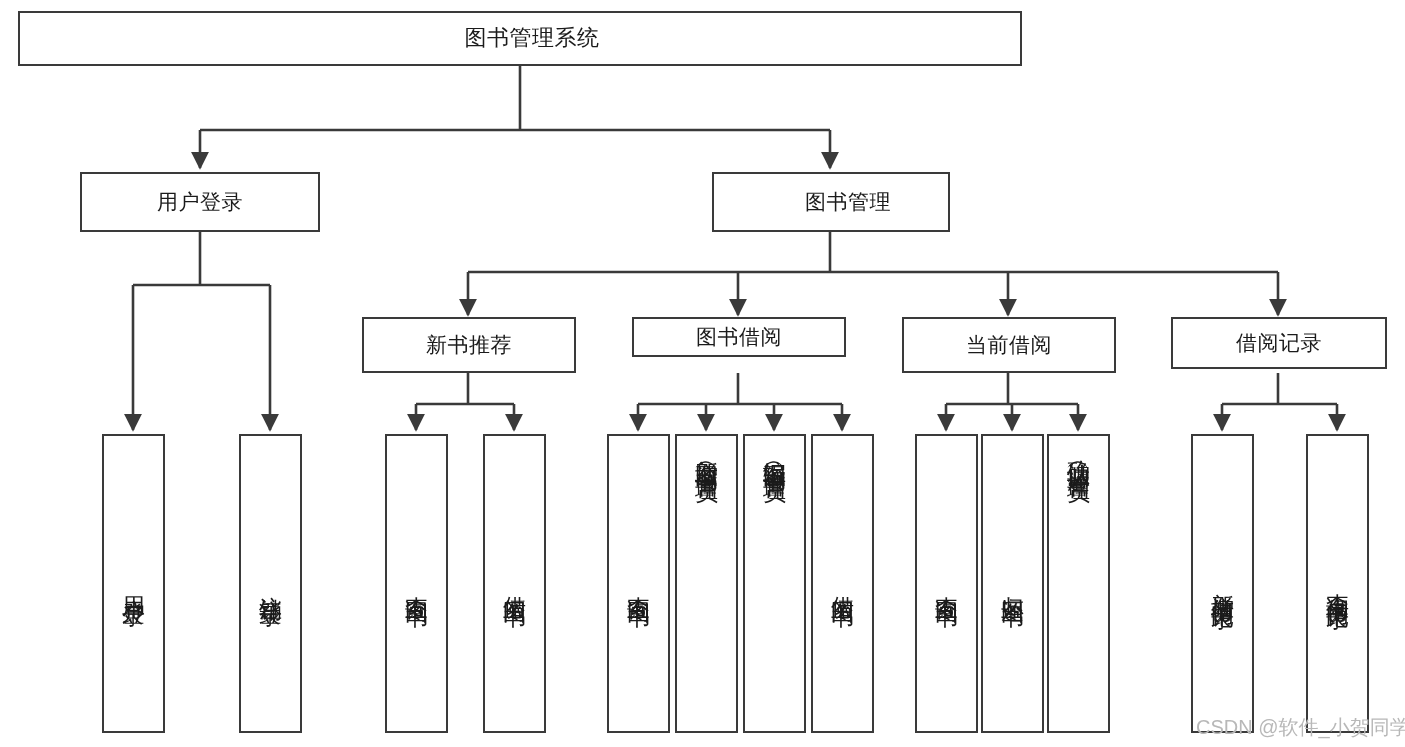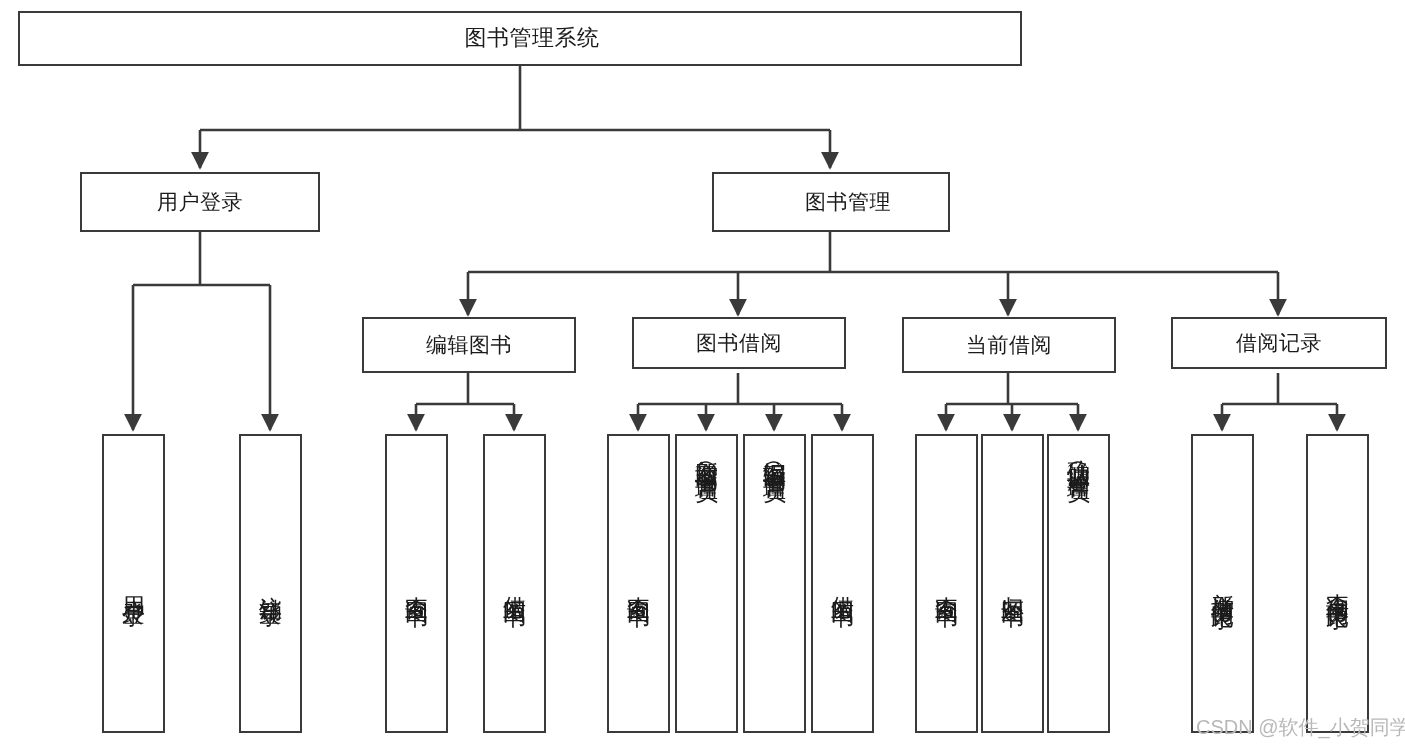--- a/index.html
+++ b/index.html
@@ -136,23 +136,23 @@
   </div>
 
   <div class="node h" style="left:80px; top:172px; width:240px; height:60px;">
     <span class="lbl">用户登录</span>
   </div>
   <div class="node h" style="left:712px; top:172px; width:238px; height:60px;padding-left:34px;">
     <span class="lbl">图书管理</span>
   </div>
 
   <div class="node h" style="left:362px; top:317px; width:214px; height:56px;">
-    <span class="lbl">编辑图书</span>
-  </div>
-  <div class="node h" style="left:632px; top:317px; width:214px; height:52px;">
+    <span class="lbl">新书推荐</span>
+  </div>
+  <div class="node h" style="left:632px; top:317px; width:214px; height:40px;">
     <span class="lbl">图书借阅</span>
   </div>
   <div class="node h" style="left:902px; top:317px; width:214px; height:56px;justify-content:center;">
     <span class="lbl">当前借阅</span>
   </div>
   <div class="node h" style="left:1171px; top:317px; width:216px; height:52px;">
     <span class="lbl">借阅记录</span>
   </div>
 
   <div class="node v mid" style="left:102px; top:434px; width:63px; height:299px;">

